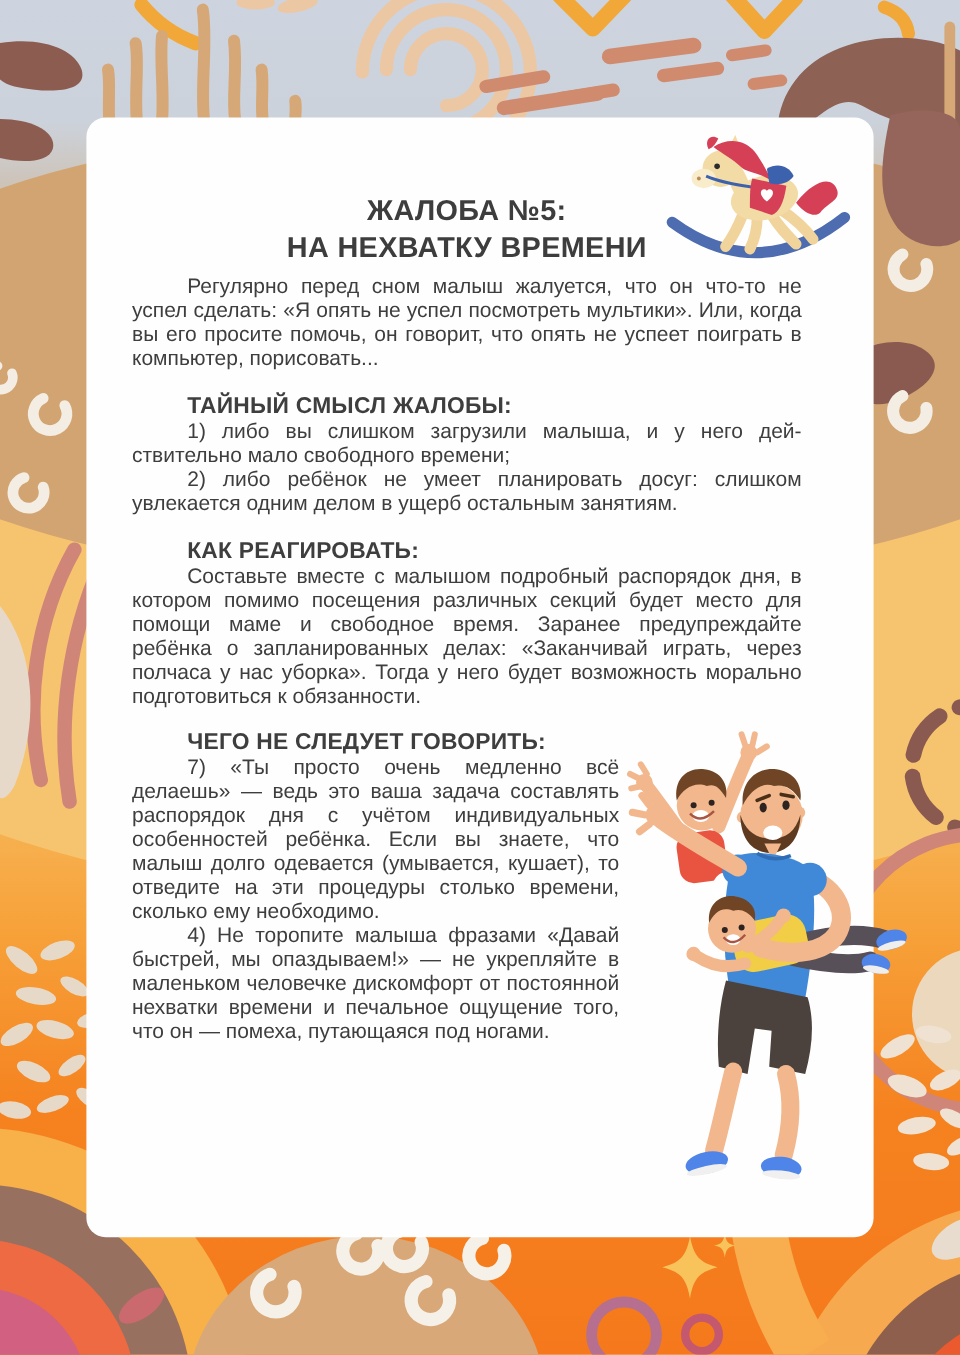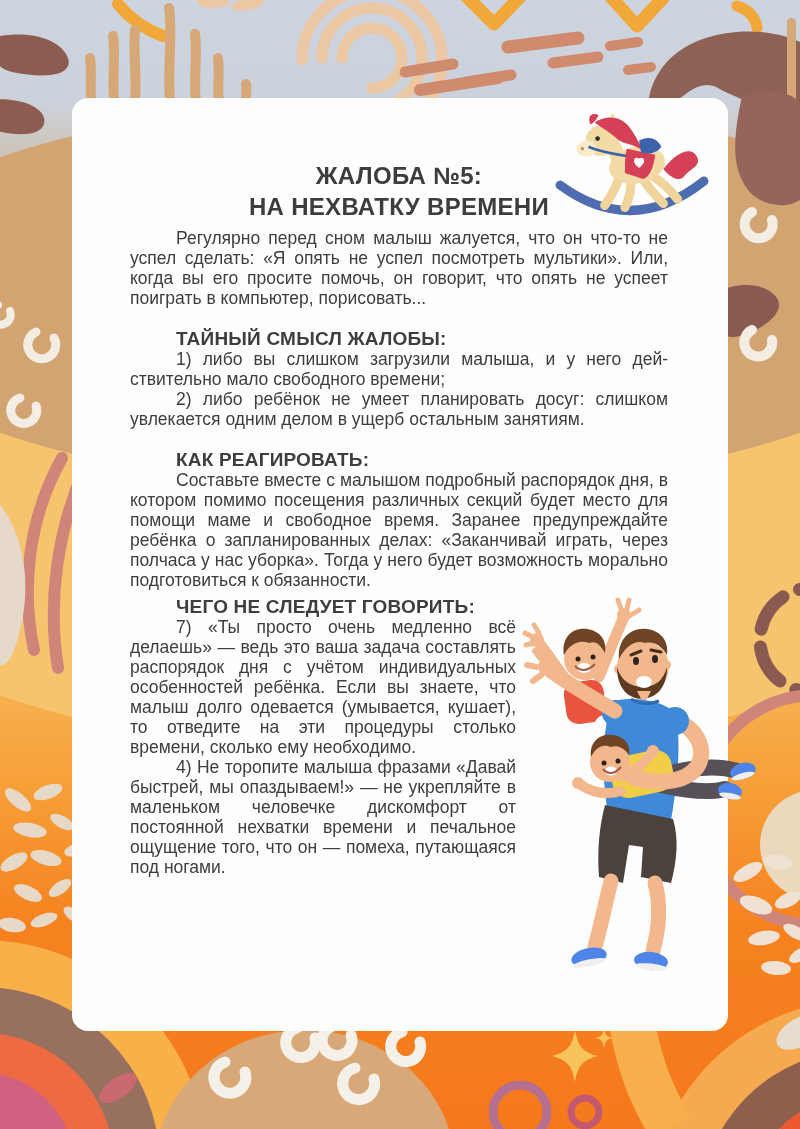--- a/index.html
+++ b/index.html
@@ -1,29 +1,29 @@
 <!DOCTYPE html>
 <html lang="ru"><head>
 <meta charset="utf-8">
 <style>
   html,body{margin:0;padding:0;}
   .stage{position:relative;width:800px;height:1129px;overflow:hidden;
          font-family:"Liberation Sans", sans-serif;background:#f5791c;}
   .bg{position:absolute;left:0;top:0;width:800px;height:1129px;display:block;}
   .card{position:absolute;left:72px;top:98px;width:656px;height:933px;
         background:#fefefe;border-radius:16px;box-sizing:border-box;
-        padding:60px 60px 0 58px;color:#3e3e3e;}
+        padding:60px 60px 0 38px;color:#3e3e3e;}
   .title{ text-align:center;font-size:24px;line-height:31px;font-weight:bold;
           color:#3d3d3d;letter-spacing:.3px;margin:2px 0 6px 0;}
   .horse{position:absolute;top:8px;right:14px;width:164px;height:128px;}
   p.body, p.head{font-size:17.5px;line-height:20px;margin:0;color:#3e3e3e;
           text-align:justify;text-indent:46px;}
   p.head{font-size:19px;letter-spacing:.2px;text-align:left;font-weight:bold;}
   .sec{margin-top:21px;}
-  .sec.tight{margin-top:7px;}
+  .sec.tight{margin-top:19px;}
   .fig{float:right;width:140px;height:368px;margin-left:12px;position:relative;}
   .fig svg{position:absolute;left:-25px;top:-2px;width:245px;height:375px;overflow:visible;}
 </style>
 </head>
 <body>
 
 <div class="stage">
 
   <svg class="bg" viewBox="0 0 800 1129" aria-hidden="true">
     <defs>

